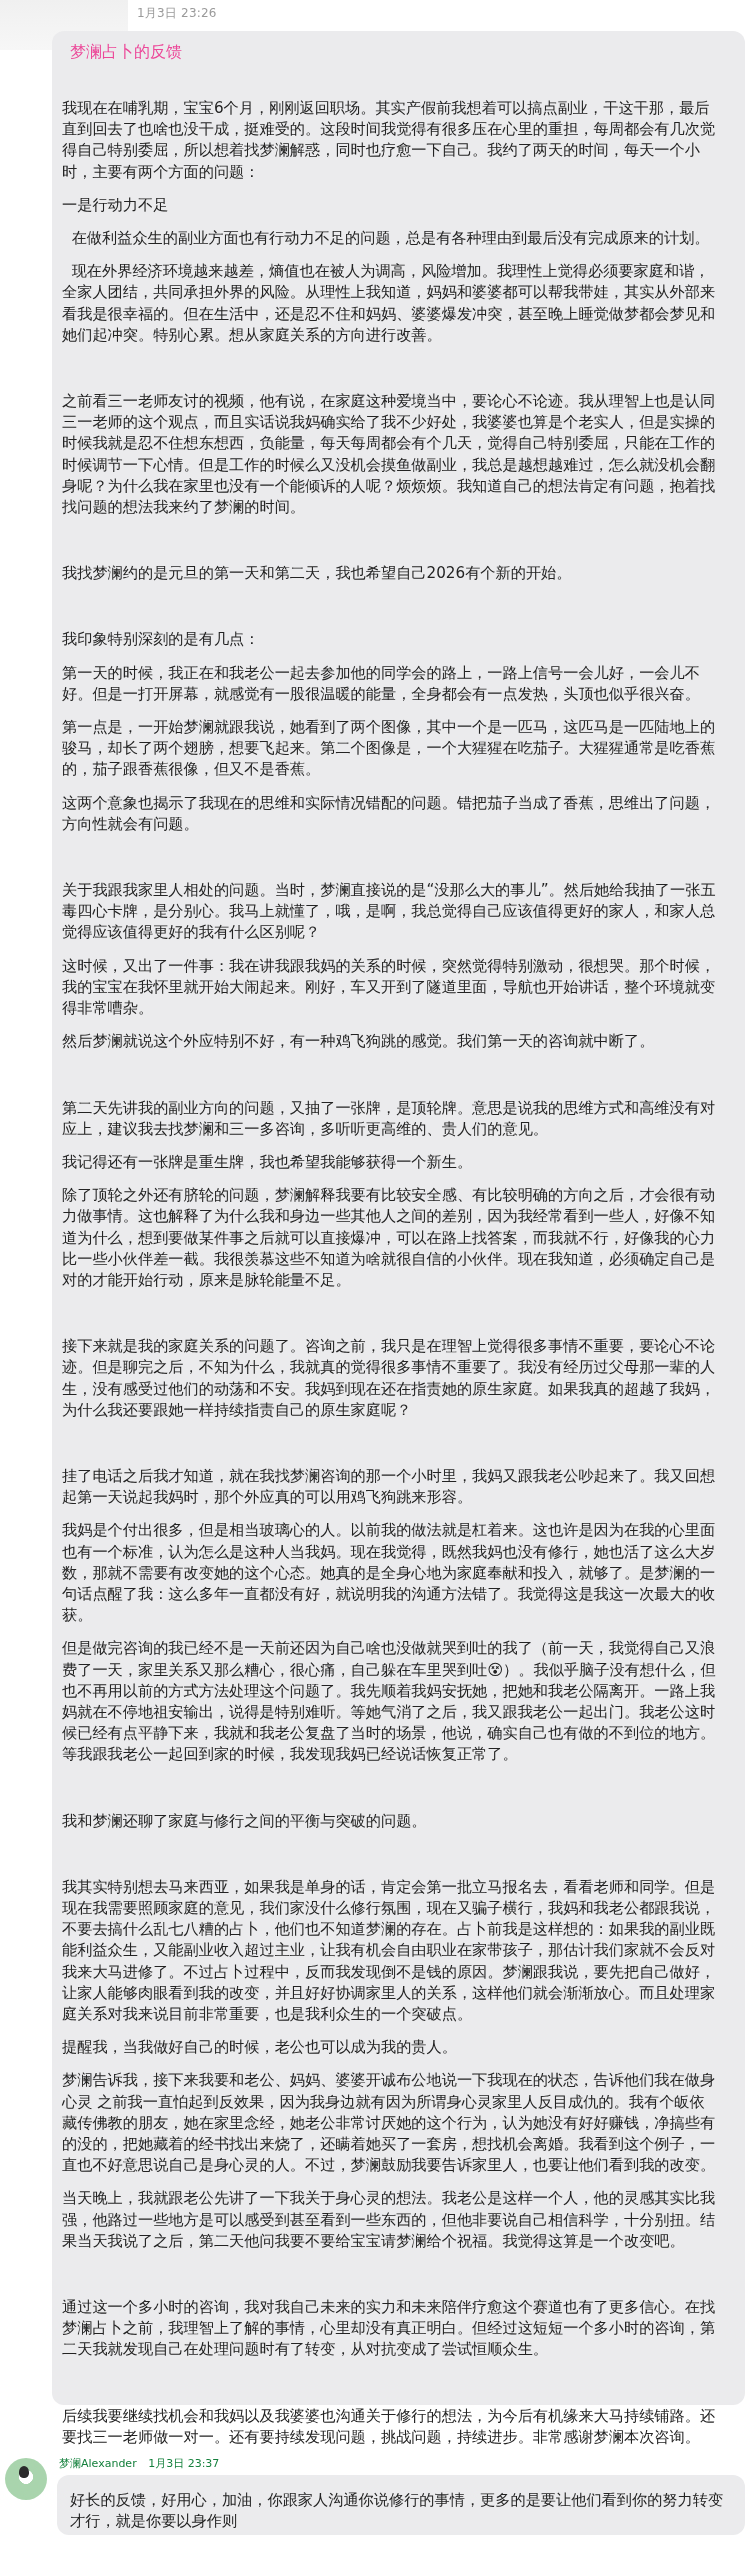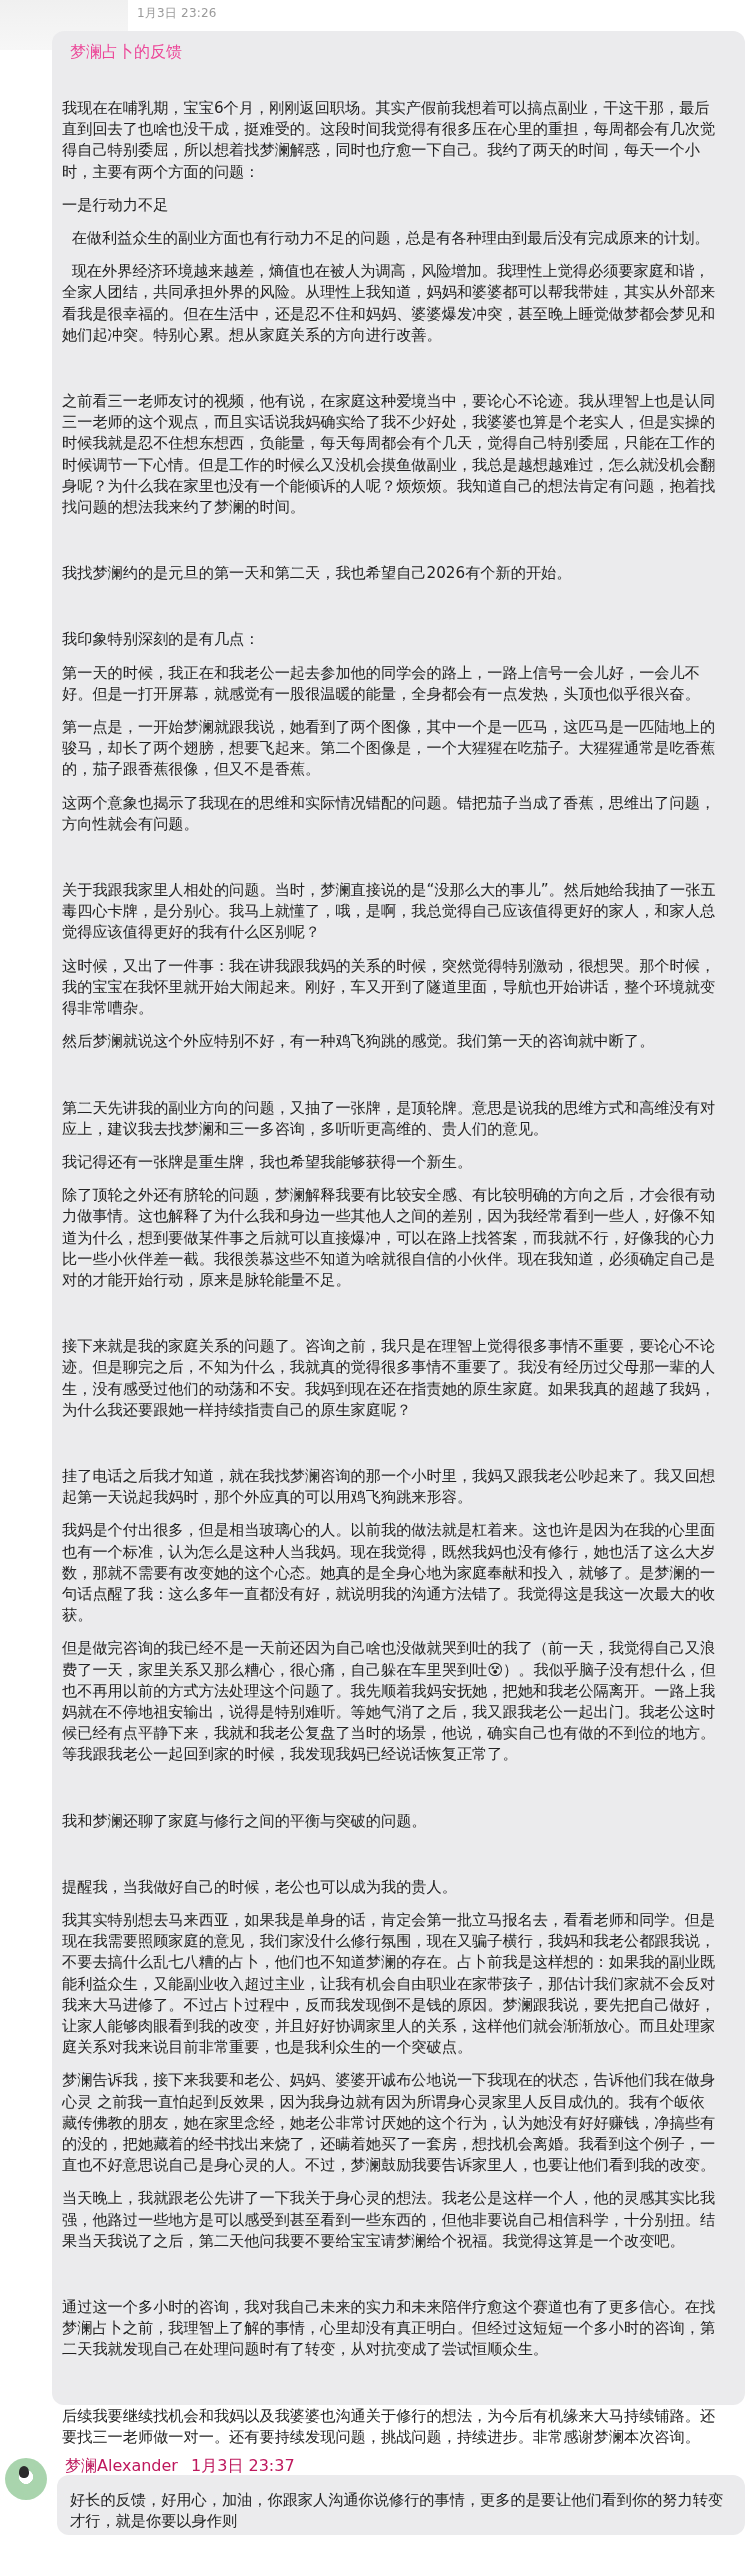--- a/index.html
+++ b/index.html
@@ -13,21 +13,21 @@
   .title { position:absolute; left:70px; top:42px; font-size:16px; color:#ec4899; }
   .body-text { position:absolute; left:50px; top:86px; width:680px;
                font-size:15.2px; line-height:21.2px; color:#232323; }
   .body-text p { margin:12px; white-space:pre-wrap; }
   .body-text .gap { height:21px; }
   .avatar { position:absolute; left:5px; top:2458px; width:42px; height:42px; border-radius:50%;
             background:radial-gradient(circle at 50% 45%, #ffffff 0 22%, #a9d4ad 23% 100%);
             overflow:hidden; }
   .avatar::after { content:""; position:absolute; left:14px; top:8px; width:10px; height:12px;
                    background:#2b2b2b; border-radius:50% 50% 40% 40%; }
-  .sender { position:absolute; left:65px; top:2456px; font-size:16px; color:#be185d; }
+  .sender { position:absolute; left:59px; top:2456px; font-size:11px; color:#15803d; }
   .b2 { left:57px; top:2475px; width:688px; height:60px; }
   .reply { position:absolute; left:70px; top:2490px; width:665px;
            font-size:15.2px; line-height:21.2px; color:#232323; }
 </style>
 </head>
 <body>
 
 <div class="blur-top"></div>
 
 <div class="ts" style="left:137px; top:5px;">1月3日 23:26</div>
@@ -59,22 +59,22 @@
     <p>除了顶轮之外还有脐轮的问题，梦澜解释我要有比较安全感、有比较明确的方向之后，才会很有动力做事情。这也解释了为什么我和身边一些其他人之间的差别，因为我经常看到一些人，好像不知道为什么，想到要做某件事之后就可以直接爆冲，可以在路上找答案，而我就不行，好像我的心力比一些小伙伴差一截。我很羡慕这些不知道为啥就很自信的小伙伴。现在我知道，必须确定自己是对的才能开始行动，原来是脉轮能量不足。</p>
     <p class="gap"></p>
     <p>接下来就是我的家庭关系的问题了。咨询之前，我只是在理智上觉得很多事情不重要，要论心不论迹。但是聊完之后，不知为什么，我就真的觉得很多事情不重要了。我没有经历过父母那一辈的人生，没有感受过他们的动荡和不安。我妈到现在还在指责她的原生家庭。如果我真的超越了我妈，为什么我还要跟她一样持续指责自己的原生家庭呢？</p>
     <p class="gap"></p>
     <p>挂了电话之后我才知道，就在我找梦澜咨询的那一个小时里，我妈又跟我老公吵起来了。我又回想起第一天说起我妈时，那个外应真的可以用鸡飞狗跳来形容。</p>
     <p>我妈是个付出很多，但是相当玻璃心的人。以前我的做法就是杠着来。这也许是因为在我的心里面也有一个标准，认为怎么是这种人当我妈。现在我觉得，既然我妈也没有修行，她也活了这么大岁数，那就不需要有改变她的这个心态。她真的是全身心地为家庭奉献和投入，就够了。是梦澜的一句话点醒了我：这么多年一直都没有好，就说明我的沟通方法错了。我觉得这是我这一次最大的收获。</p>
     <p>但是做完咨询的我已经不是一天前还因为自己啥也没做就哭到吐的我了（前一天，我觉得自己又浪费了一天，家里关系又那么糟心，很心痛，自己躲在车里哭到吐😵）。我似乎脑子没有想什么，但也不再用以前的方式方法处理这个问题了。我先顺着我妈安抚她，把她和我老公隔离开。一路上我妈就在不停地祖安输出，说得是特别难听。等她气消了之后，我又跟我老公一起出门。我老公这时候已经有点平静下来，我就和我老公复盘了当时的场景，他说，确实自己也有做的不到位的地方。等我跟我老公一起回到家的时候，我发现我妈已经说话恢复正常了。</p>
     <p class="gap"></p>
     <p>我和梦澜还聊了家庭与修行之间的平衡与突破的问题。</p>
     <p class="gap"></p>
+    <p>我其实特别想去马来西亚，如果我是单身的话，肯定会第一批立马报名去，看看老师和同学。但是现在我需要照顾家庭的意见，我们家没什么修行氛围，现在又骗子横行，我妈和我老公都跟我说，不要去搞什么乱七八糟的占卜，他们也不知道梦澜的存在。占卜前我是这样想的：如果我的副业既能利益众生，又能副业收入超过主业，让我有机会自由职业在家带孩子，那估计我们家就不会反对我来大马进修了。不过占卜过程中，反而我发现倒不是钱的原因。梦澜跟我说，要先把自己做好，让家人能够肉眼看到我的改变，并且好好协调家里人的关系，这样他们就会渐渐放心。而且处理家庭关系对我来说目前非常重要，也是我利众生的一个突破点。</p>
     <p>提醒我，当我做好自己的时候，老公也可以成为我的贵人。</p>
-    <p>我其实特别想去马来西亚，如果我是单身的话，肯定会第一批立马报名去，看看老师和同学。但是现在我需要照顾家庭的意见，我们家没什么修行氛围，现在又骗子横行，我妈和我老公都跟我说，不要去搞什么乱七八糟的占卜，他们也不知道梦澜的存在。占卜前我是这样想的：如果我的副业既能利益众生，又能副业收入超过主业，让我有机会自由职业在家带孩子，那估计我们家就不会反对我来大马进修了。不过占卜过程中，反而我发现倒不是钱的原因。梦澜跟我说，要先把自己做好，让家人能够肉眼看到我的改变，并且好好协调家里人的关系，这样他们就会渐渐放心。而且处理家庭关系对我来说目前非常重要，也是我利众生的一个突破点。</p>
     <p>梦澜告诉我，接下来我要和老公、妈妈、婆婆开诚布公地说一下我现在的状态，告诉他们我在做身心灵 之前我一直怕起到反效果，因为我身边就有因为所谓身心灵家里人反目成仇的。我有个皈依藏传佛教的朋友，她在家里念经，她老公非常讨厌她的这个行为，认为她没有好好赚钱，净搞些有的没的，把她藏着的经书找出来烧了，还瞒着她买了一套房，想找机会离婚。我看到这个例子，一直也不好意思说自己是身心灵的人。不过，梦澜鼓励我要告诉家里人，也要让他们看到我的改变。</p>
     <p>当天晚上，我就跟老公先讲了一下我关于身心灵的想法。我老公是这样一个人，他的灵感其实比我强，他路过一些地方是可以感受到甚至看到一些东西的，但他非要说自己相信科学，十分别扭。结果当天我说了之后，第二天他问我要不要给宝宝请梦澜给个祝福。我觉得这算是一个改变吧。</p>
     <p class="gap"></p>
     <p>通过这一个多小时的咨询，我对我自己未来的实力和未来陪伴疗愈这个赛道也有了更多信心。在找梦澜占卜之前，我理智上了解的事情，心里却没有真正明白。但经过这短短一个多小时的咨询，第二天我就发现自己在处理问题时有了转变，从对抗变成了尝试恒顺众生。</p>
     <p class="gap"></p>
     <p>后续我要继续找机会和我妈以及我婆婆也沟通关于修行的想法，为今后有机缘来大马持续铺路。还要找三一老师做一对一。还有要持续发现问题，挑战问题，持续进步。非常感谢梦澜本次咨询。</p>
   </div>
 
 <div class="avatar"></div>
 <div class="sender">

